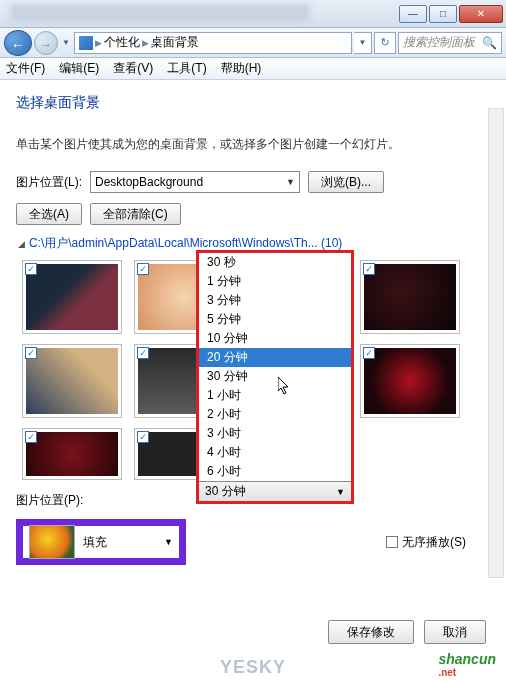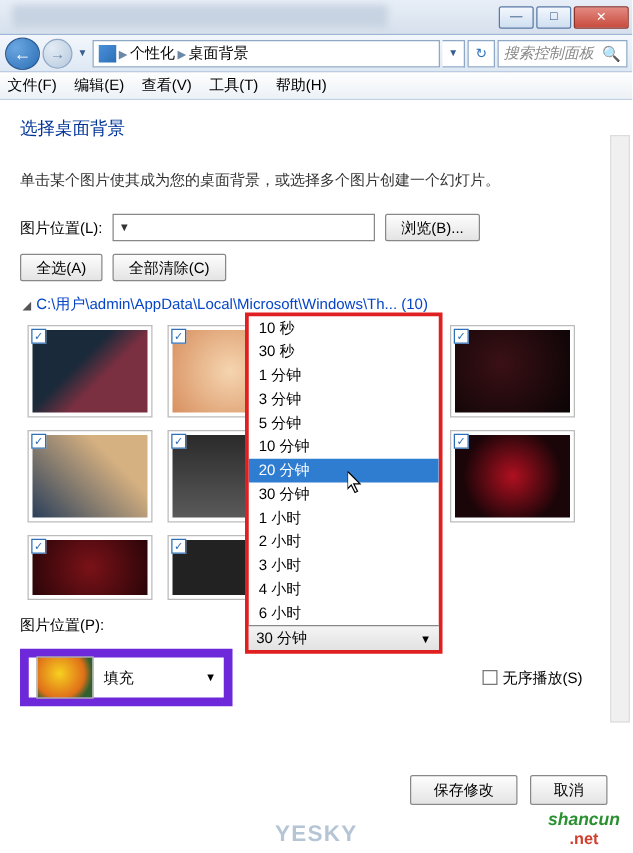--- a/index.html
+++ b/index.html
@@ -76,21 +76,21 @@
 .fill-thumb { width: 46px; height: 34px; background: radial-gradient(circle at 40% 40%, #f6d020, #e07018 60%, #306030 80%); border: 1px solid #aaa; }
 .checkline { display: flex; align-items: center; gap: 4px; }
 .chkbox { width: 12px; height: 12px; border: 1px solid #777; background: #fff; }
 
 
 .footer { position: absolute; bottom: 38px; right: 20px; display: flex; gap: 10px; }
 .footer .btn { padding: 0 18px; height: 24px; }
 
 .watermark { position: absolute; bottom: 4px; left: 0; right: 0; text-align: center; font-size: 18px; font-weight: bold; color: rgba(120,150,180,0.55); letter-spacing: 1px; font-family: Arial; }
 .watermark2 { position: absolute; bottom: 4px; right: 10px; font-size: 14px; font-weight: bold; color: #2a9030; font-style: italic; }
-.watermark2 .net { color: #d04030; font-size: 13px; display: block; text-align: center; font-style: normal; }
+.watermark2 .net { color: #d04030; font-size: 10px; display: block; text-align: left; font-style: normal; }
 
 .scrollbar { position: absolute; right: 2px; top: 108px; width: 16px; height: 470px; background: #f0f0f0; border: 1px solid #ddd; }
 </style>
 </head>
 <body>
 
 <div class="titlebar">
   <div class="titlebar-blur"></div>
   <div class="win-btn">—</div>
   <div class="win-btn">□</div>
@@ -126,20 +126,21 @@
 
 <div class="scrollbar"></div>
 
 <div class="content">
   <div class="heading">选择桌面背景</div>
   <div class="subheading">单击某个图片使其成为您的桌面背景，或选择多个图片创建一个幻灯片。</div>
 
   <div class="row">
     <span class="label">图片位置(L):</span>
     <div class="combo combo-loc">
+      <span>DesktopBackground</span>
       <span class="arrow">▼</span>
     </div>
     <div class="btn">浏览(B)...</div>
   </div>
 
   <div class="row">
     <div class="btn">全选(A)</div>
     <div class="btn">全部清除(C)</div>
   </div>
 
@@ -193,21 +194,20 @@
     <div style="width:160px"></div>
     <div class="checkline">
       <div class="chkbox"></div>
       <span>无序播放(S)</span>
     </div>
   </div>
 </div>
 
 <div class="dropdown-open">
   <div class="dd-list">
-      <div class="dd-item">10 秒</div>
       <div class="dd-item">30 秒</div>
       <div class="dd-item">1 分钟</div>
       <div class="dd-item">3 分钟</div>
       <div class="dd-item">5 分钟</div>
       <div class="dd-item">10 分钟</div>
       <div class="dd-item sel">20 分钟</div>
       <div class="dd-item">30 分钟</div>
       <div class="dd-item">1 小时</div>
       <div class="dd-item">2 小时</div>
       <div class="dd-item">3 小时</div>

